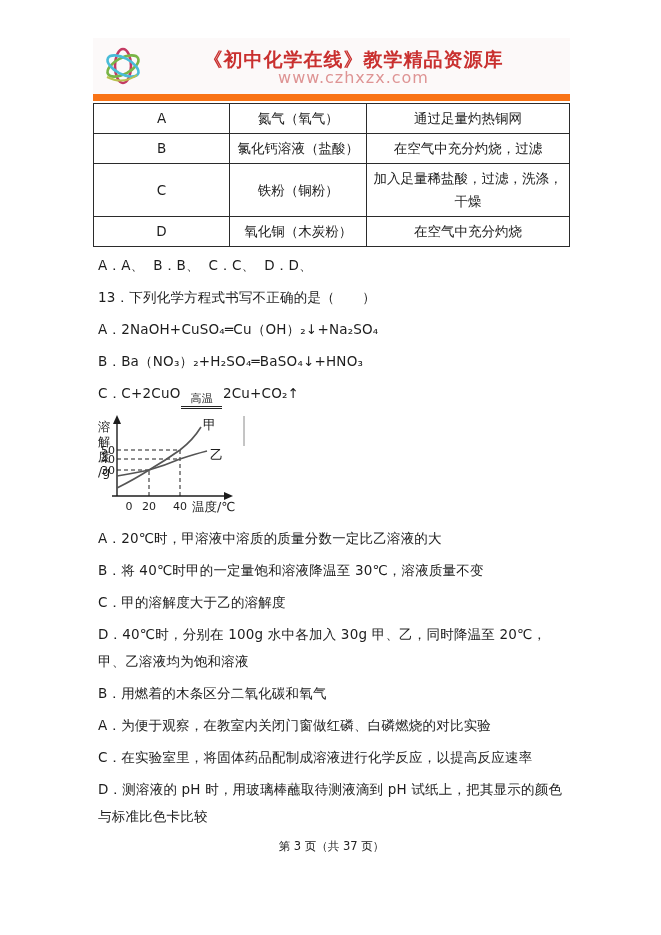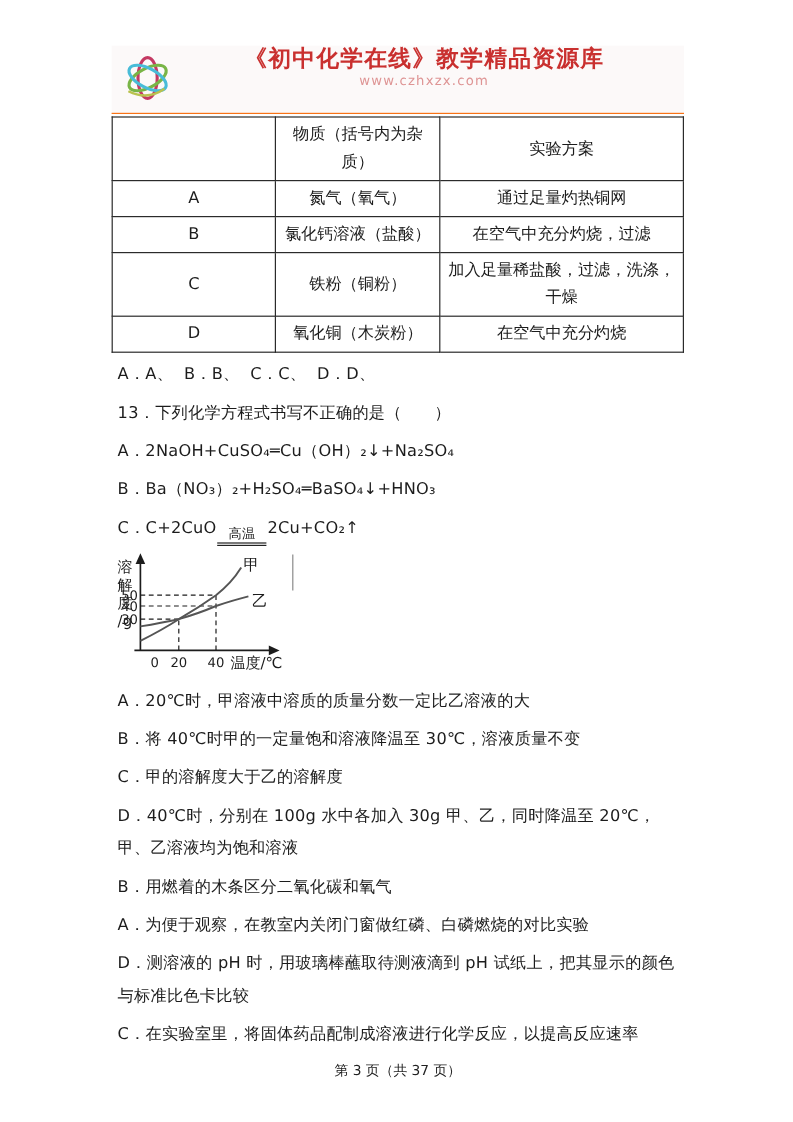--- a/index.html
+++ b/index.html
@@ -4,29 +4,29 @@
 <style>
   html,body{margin:0;padding:0;}
   body{
     width:661px;height:935px;background:#ffffff;overflow:hidden;
     font-family:"DejaVu Sans","Liberation Sans",sans-serif;
     color:#1c1c1c;
   }
   .page{padding:38px 91px 0 93px;}
   
   .banner{
-    display:flex;align-items:flex-start;height:56px;background:#fcf9f9;
-    border-bottom:1px solid #f97316;margin-bottom:2px;gap:28px;
+    display:flex;align-items:center;height:56px;background:#fcf9f9;
+    border-bottom:7px solid #f97316;margin-bottom:2px;gap:28px;
   }
   .logo{width:52px;height:54px;flex:0 0 auto;margin-left:4px;}
   .banner-text{flex:1;text-align:center;padding-right:40px;}
   .banner-title{
     color:#c9302f;font-size:19px;font-weight:bold;letter-spacing:1px;line-height:22px;
   }
-  .banner-url{color:#de9494;font-size:11px;line-height:15px;letter-spacing:1px;}
+  .banner-url{color:#de9494;font-size:16px;line-height:15px;letter-spacing:1px;}
   
   table.qtable{
     width:100%;border-collapse:collapse;table-layout:fixed;
     font-size:13.5px;margin-top:2px;
   }
   table.qtable td{
     border:1px solid #2b2b2b;text-align:center;vertical-align:middle;
     padding:3px 6px;line-height:23px;
   }
   
@@ -76,25 +76,20 @@
     </div>
   </div>
 
   <table class="qtable">
     <colgroup>
         <col style="width:28.6%">
         <col style="width:28.8%">
         <col style="width:42.6%">
       </colgroup>
     <tbody>
-        <tr>
-      <td></td>
-      <td>物质（括号内为杂质）</td>
-      <td>实验方案</td>
-    </tr>
     <tr>
       <td>A</td>
       <td>氮气（氧气）</td>
       <td>通过足量灼热铜网</td>
     </tr>
     <tr>
       <td>B</td>
       <td>氯化钙溶液（盐酸）</td>
       <td>在空气中充分灼烧，过滤</td>
     </tr>
@@ -157,18 +152,18 @@
     </svg>
   </div>
 
   <p class="line">A．20℃时，甲溶液中溶质的质量分数一定比乙溶液的大</p>
   <p class="line">B．将 40℃时甲的一定量饱和溶液降温至 30℃，溶液质量不变</p>
   <p class="line">C．甲的溶解度大于乙的溶解度</p>
   <p class="line">D．40℃时，分别在 100g 水中各加入 30g 甲、乙，同时降温至 20℃，甲、乙溶液均为饱和溶液</p>
 
   <p class="line">B．用燃着的木条区分二氧化碳和氧气</p>
   <p class="line">A．为便于观察，在教室内关闭门窗做红磷、白磷燃烧的对比实验</p>
+  <p class="line">C．在实验室里，将固体药品配制成溶液进行化学反应，以提高反应速率</p>
   <p class="line">D．测溶液的 pH 时，用玻璃棒蘸取待测液滴到 pH 试纸上，把其显示的颜色与标准比色卡比较</p>
-  <p class="line">C．在实验室里，将固体药品配制成溶液进行化学反应，以提高反应速率</p>
 
   <div class="footer">第 3 页（共 37 页）</div>
 
 </div>
 
 </body></html>

